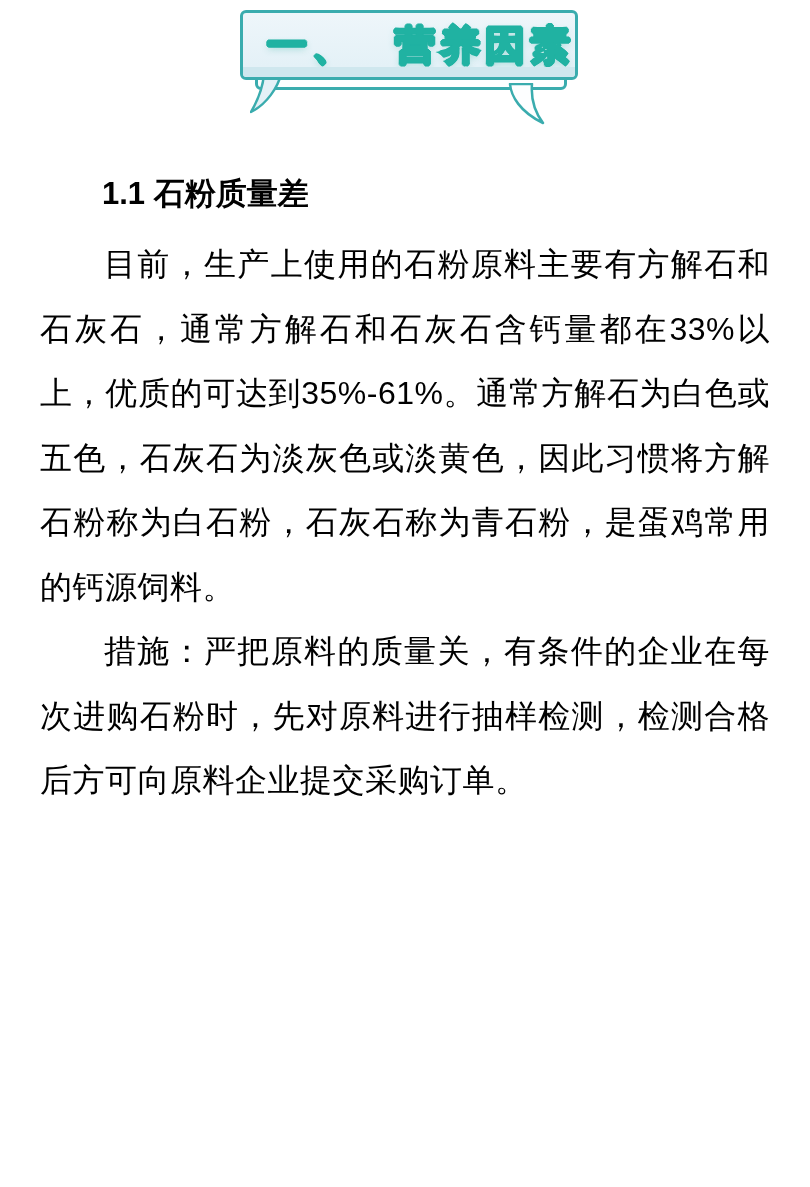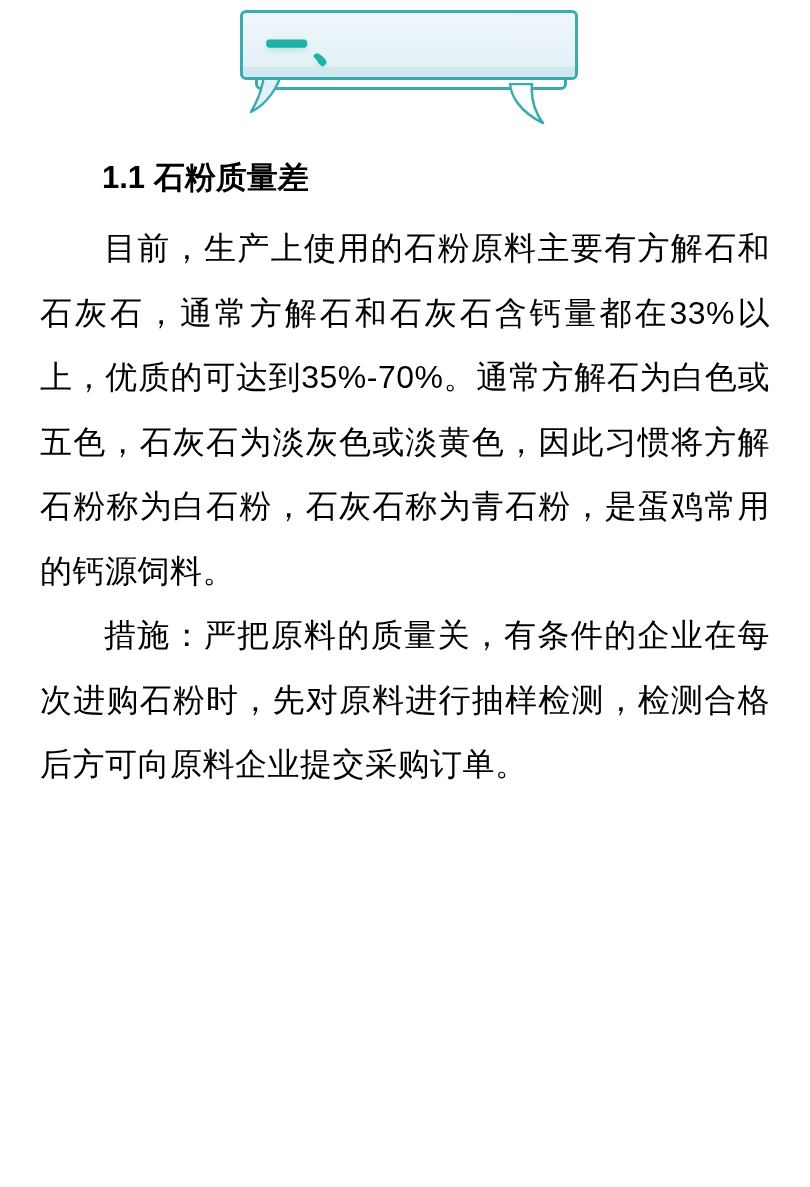--- a/index.html
+++ b/index.html
@@ -76,21 +76,21 @@
   .badge-prefix { margin-right: 38px; }
   .tail {
     position: absolute;
     z-index: 1;
   }
   .tail-left  { left: 10px;  top: 63px; }
   .tail-right { left: 258px; top: 73px; }
 
   
   .heading {
-    margin: 32px 40px 0;
+    margin: 48px 40px 0;
     font-size: 31px;
     line-height: 36px;
     font-weight: bold;
     color: #000000;
     text-indent: 2em;
   }
   .body-text p {
     width: 730px;
     margin: 0 40px;
     font-size: 32px;
@@ -114,24 +114,25 @@
     <svg class="tail tail-left" width="46" height="42" viewBox="0 0 46 42">
       <path d="M 14 1 C 13 13 8 27 1 39 C 17 31 28 14 31 1 Z" fill="#e4f1f7" stroke="#3aacae" stroke-width="2.5" stroke-linejoin="round"></path>
     </svg>
 
     <svg class="tail tail-right" width="50" height="42" viewBox="0 0 50 42">
       <path d="M 12 1 C 13 13 22 29 45 40 C 36 28 33 13 34 1 Z" fill="#fdfeff" stroke="#3aacae" stroke-width="2.5" stroke-linejoin="round"></path>
     </svg>
 
     <div class="badge-main">
       <span class="badge-text badge-prefix">一、</span>
+      <span class="badge-text">营养因素</span>
       <div class="badge-strip"></div>
     </div>
   </div>
 
   <h2 class="heading">1.1 石粉质量差</h2>
 
   <div class="body-text">
-    <p>目前，生产上使用的石粉原料主要有方解石和石灰石，通常方解石和石灰石含钙量都在33%以上，优质的可达到35%-70%。通常方解石为白色或五色，石灰石为淡灰色或淡黄色，因此习惯将方解石粉称为白石粉，石灰石称为青石粉，是蛋鸡常用的钙源饲料。</p>
+    <p>目前，生产上使用的石粉原料主要有方解石和石灰石，通常方解石和石灰石含钙量都在33%以上，优质的可达到35%-61%。通常方解石为白色或五色，石灰石为淡灰色或淡黄色，因此习惯将方解石粉称为白石粉，石灰石称为青石粉，是蛋鸡常用的钙源饲料。</p>
     <p>措施：严把原料的质量关，有条件的企业在每次进购石粉时，先对原料进行抽样检测，检测合格后方可向原料企业提交采购订单。</p>
   </div>
 
 </div>
 
 </body></html>

